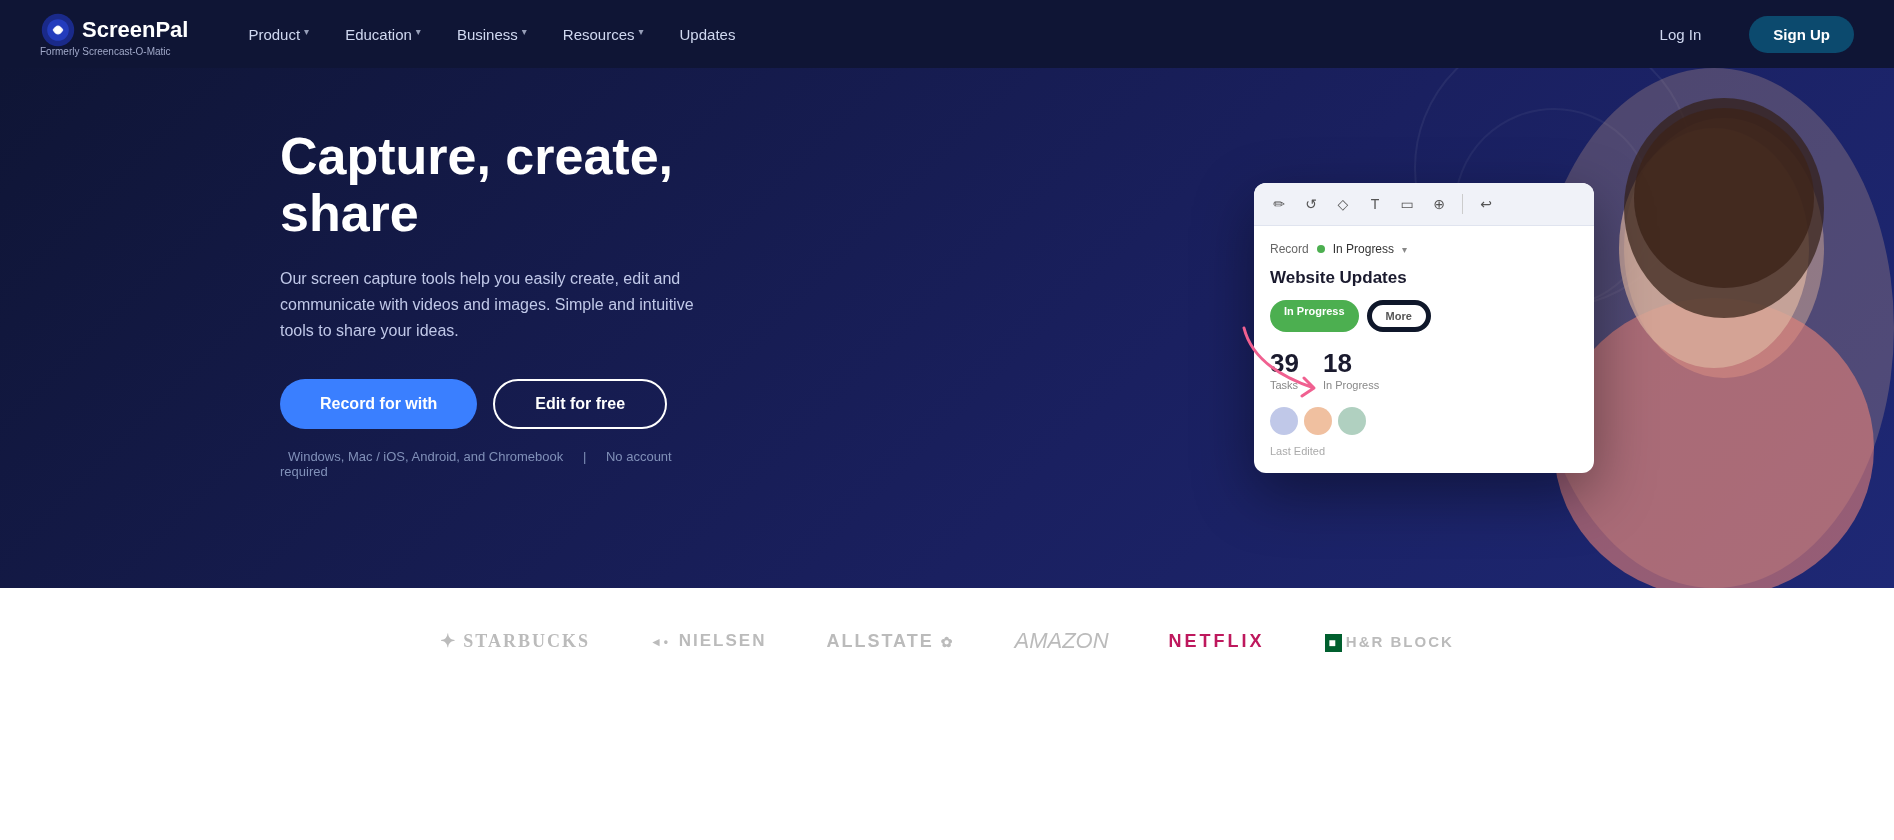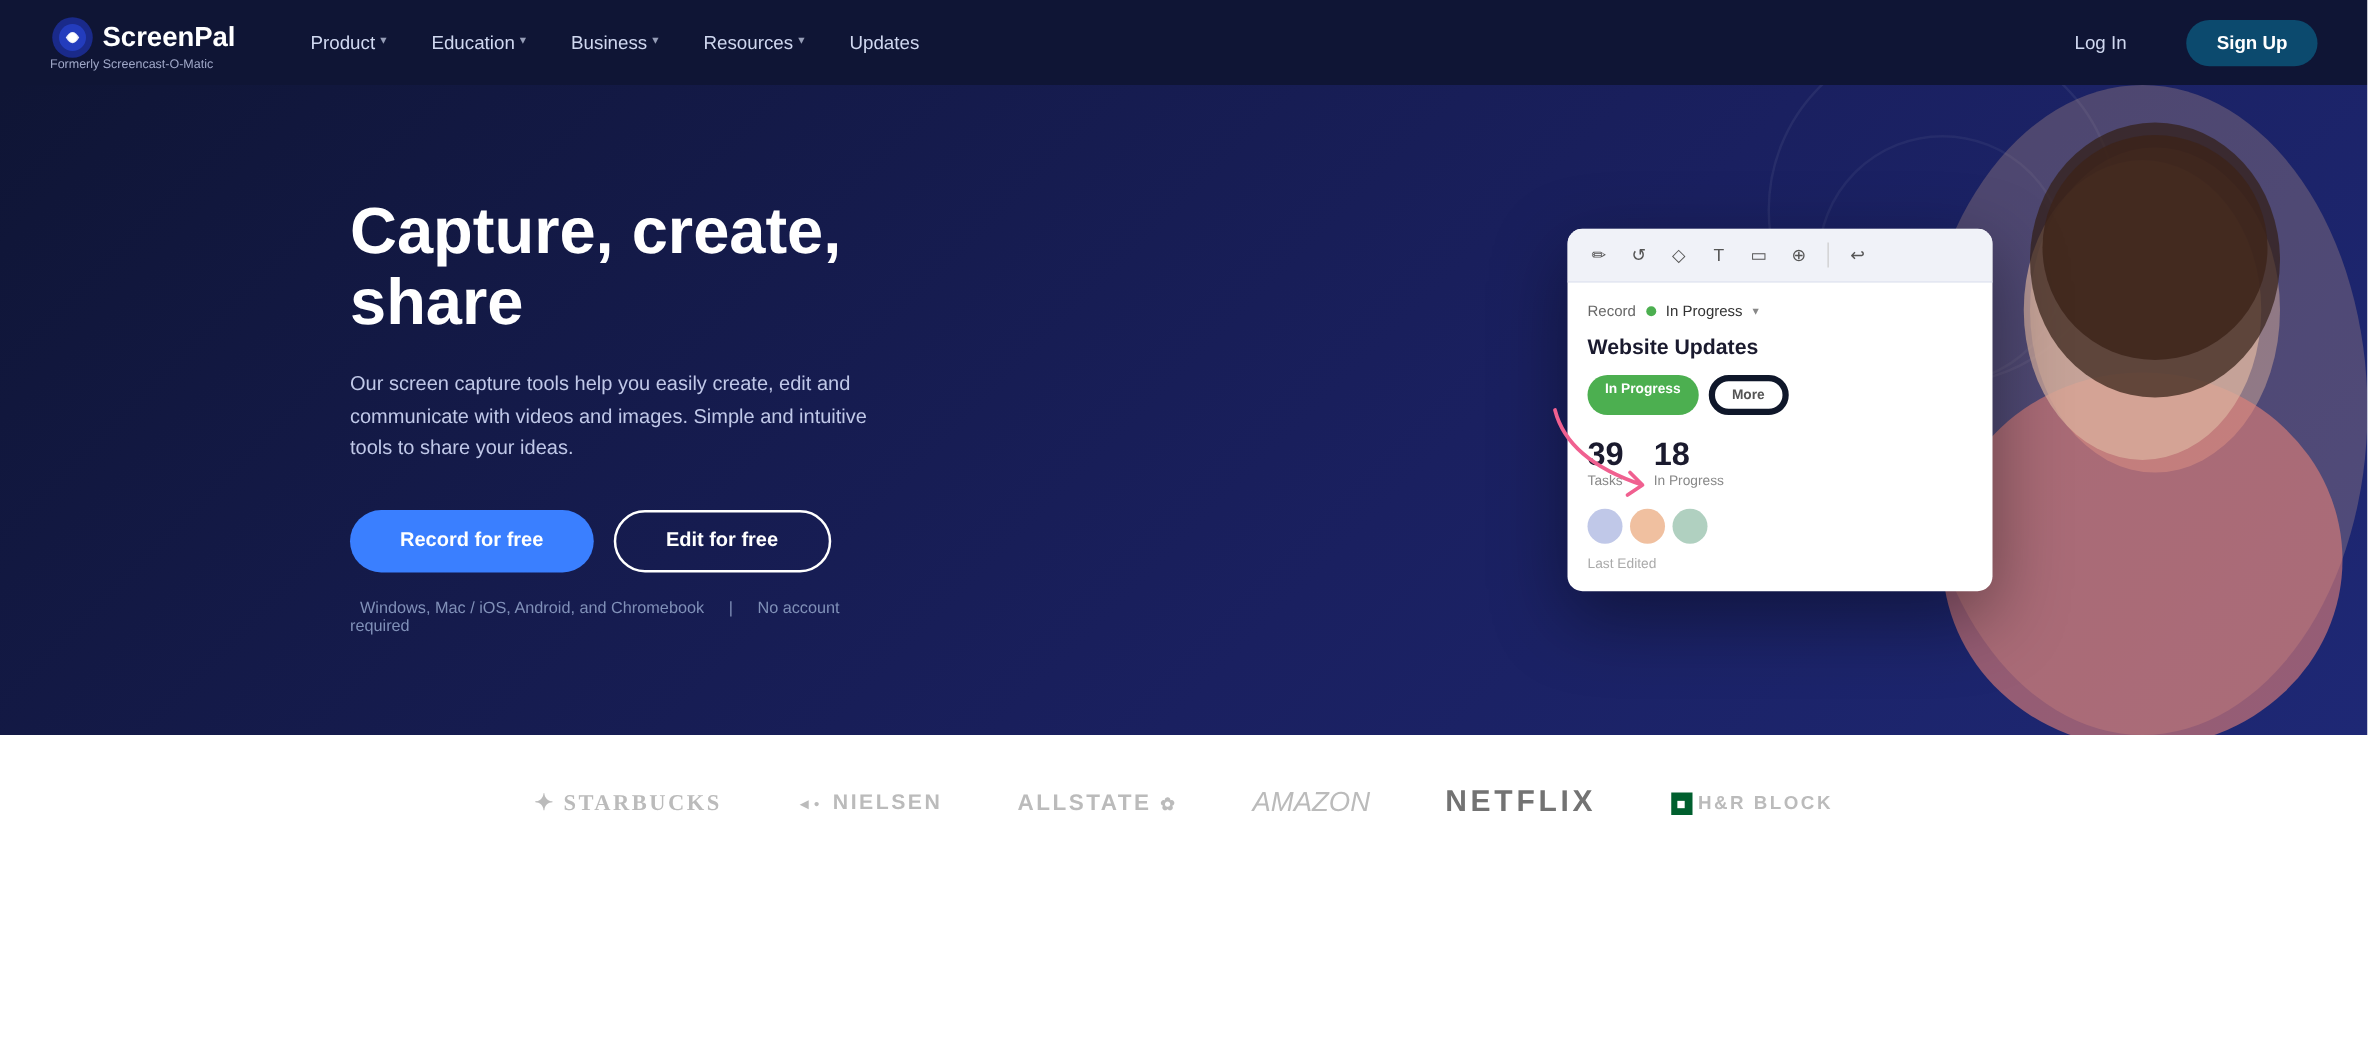--- a/index.html
+++ b/index.html
@@ -77,21 +77,21 @@
       border-radius: 24px;
       cursor: pointer;
       border: none;
     }
 
     
     .hero {
       background: linear-gradient(135deg, #0f1535 0%, #1a2060 60%, #1e2875 100%);
       min-height: 520px;
       display: flex;
-      align-items: flex-end;
+      align-items: flex-start;
       position: relative;
       overflow: hidden;
       padding: 60px 0 80px 0;
     }
     .hero-bg-circle1 {
       position: absolute;
       top: -40px;
       right: 200px;
       width: 280px;
       height: 280px;
@@ -350,21 +350,21 @@
 </nav>
 
 <section class="hero">
   <div class="hero-bg-circle1"></div>
   <div class="hero-bg-circle2"></div>
 
   <div class="hero-content">
     <h1 class="hero-title">Capture, create, share</h1>
     <p class="hero-desc">Our screen capture tools help you easily create, edit and communicate with videos and images. Simple and intuitive tools to share your ideas.</p>
     <div class="hero-buttons">
-      <button class="btn-record">Record for free</button>
+      <button class="btn-record">Record for with</button>
       <button class="btn-edit">Edit for free</button>
     </div>
     <div class="hero-note">
       <span>Windows, Mac / iOS, Android, and Chromebook</span>
       <span>|</span>
       <span>No account required</span>
     </div>
   </div>
 
   <div class="hero-visual">
@@ -437,19 +437,19 @@
   </div>
   <div class="brand-logo" style="font-size:17px;">
     <span style="font-size:12px; margin-right:2px;">◄•</span> <span>Nielsen</span>
   </div>
   <div class="brand-logo">
     Allstate <span style="font-size:14px;">✿</span>
   </div>
   <div class="brand-logo" style="font-size:22px; font-style:italic; font-weight:400; letter-spacing:0;">
     amazon
   </div>
-  <div class="brand-logo netflix" style="color:#737373; font-size:24px; letter-spacing:3px;">
+  <div class="brand-logo netflix" style="color:#be185d; font-size:18px; letter-spacing:3px;">
     NETFLIX
   </div>
   <div class="brand-logo" style="font-size:15px;">
     <span style="background:#005f2e;color:#fff;padding:2px 4px;font-size:12px;margin-right:4px;">■</span>H&amp;R BLOCK
   </div>
 </div>
 
 </body></html>

